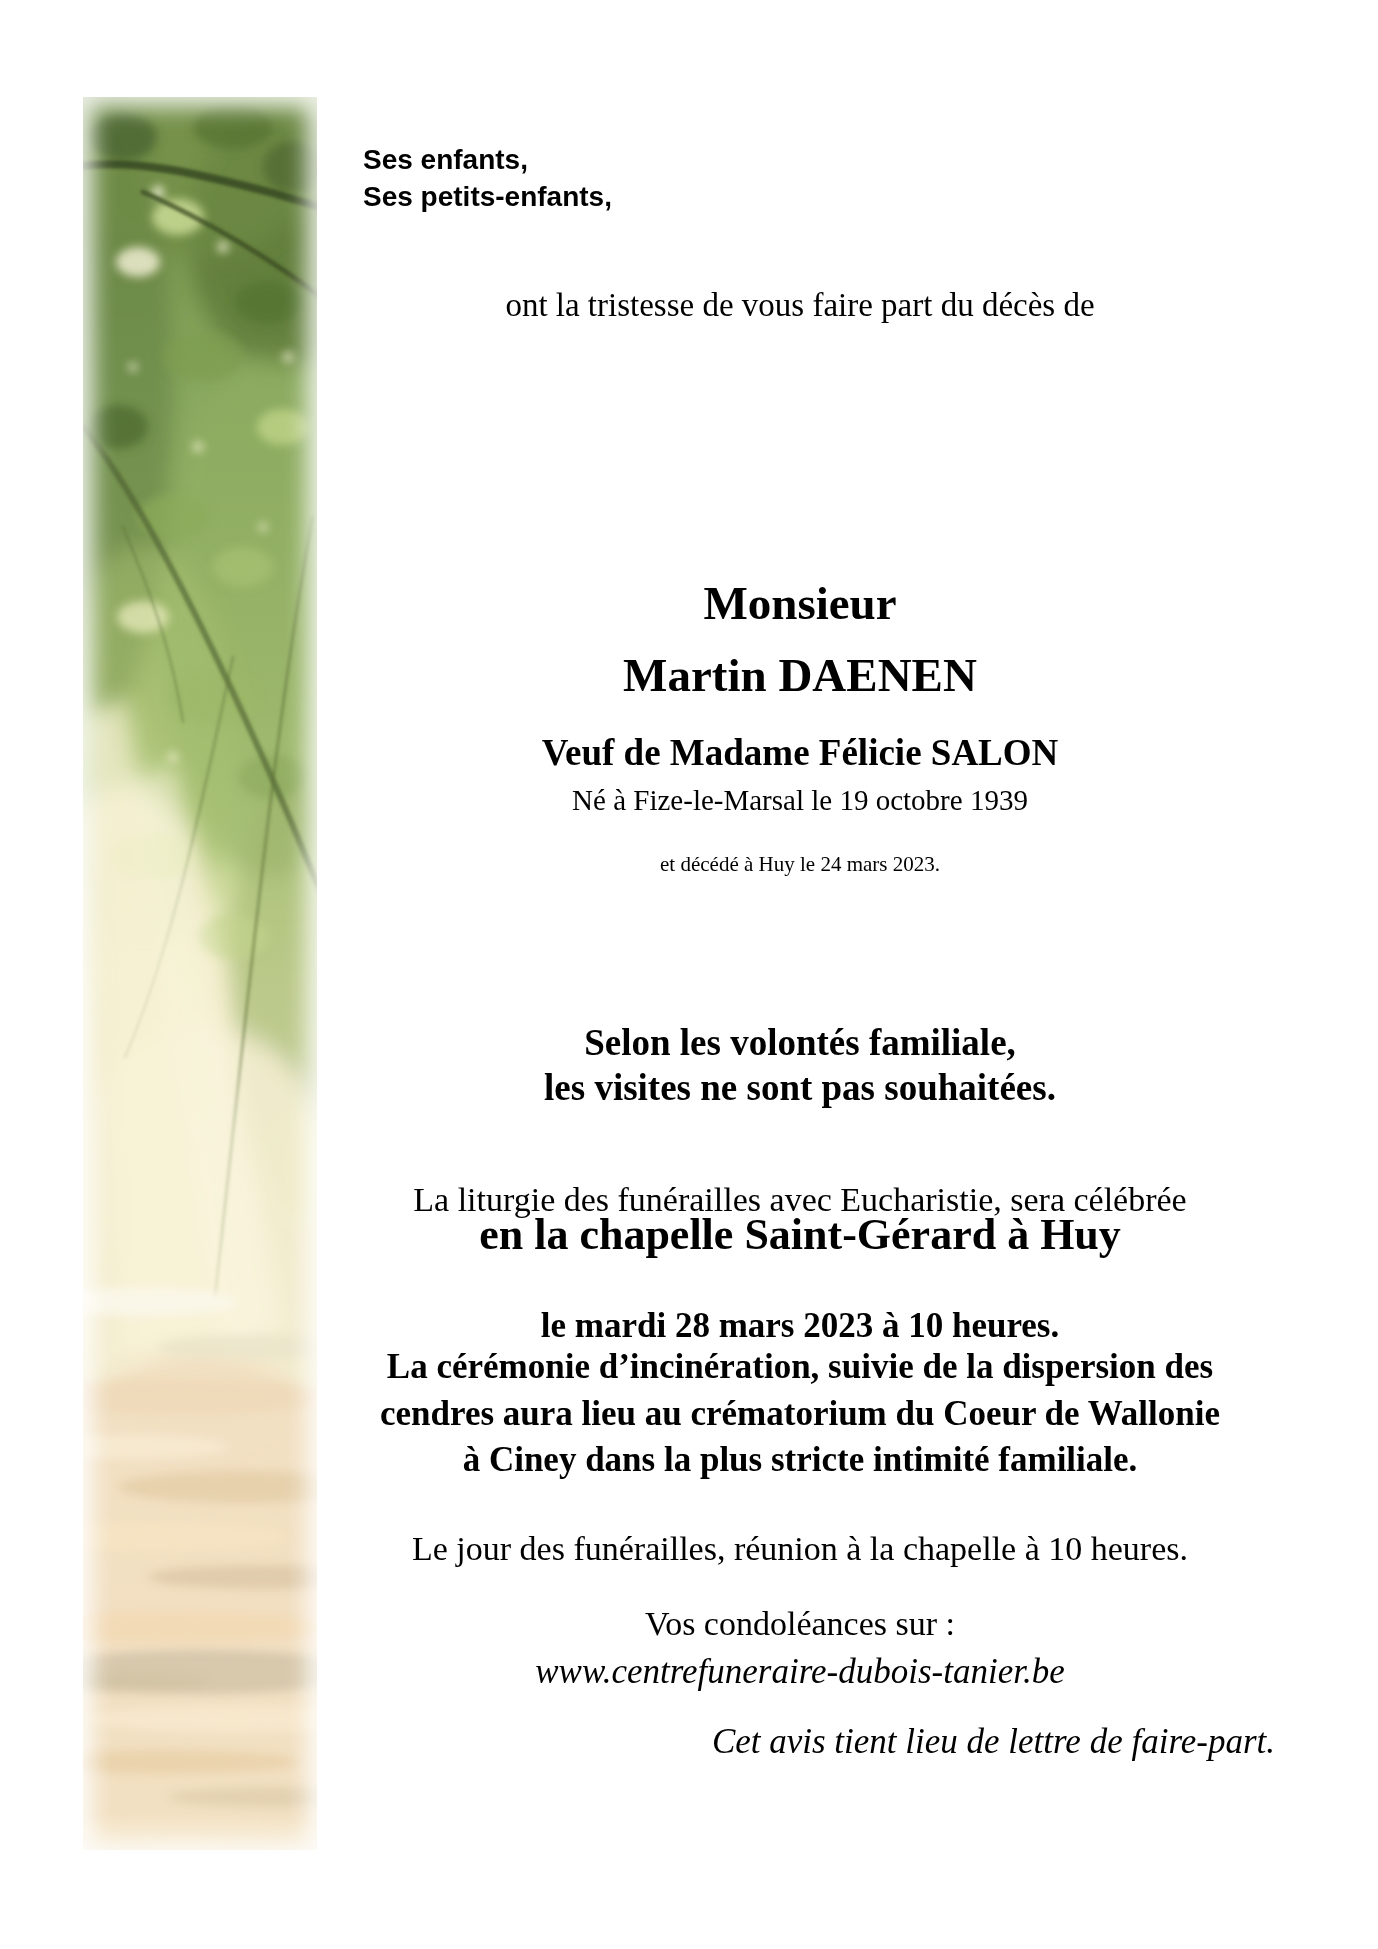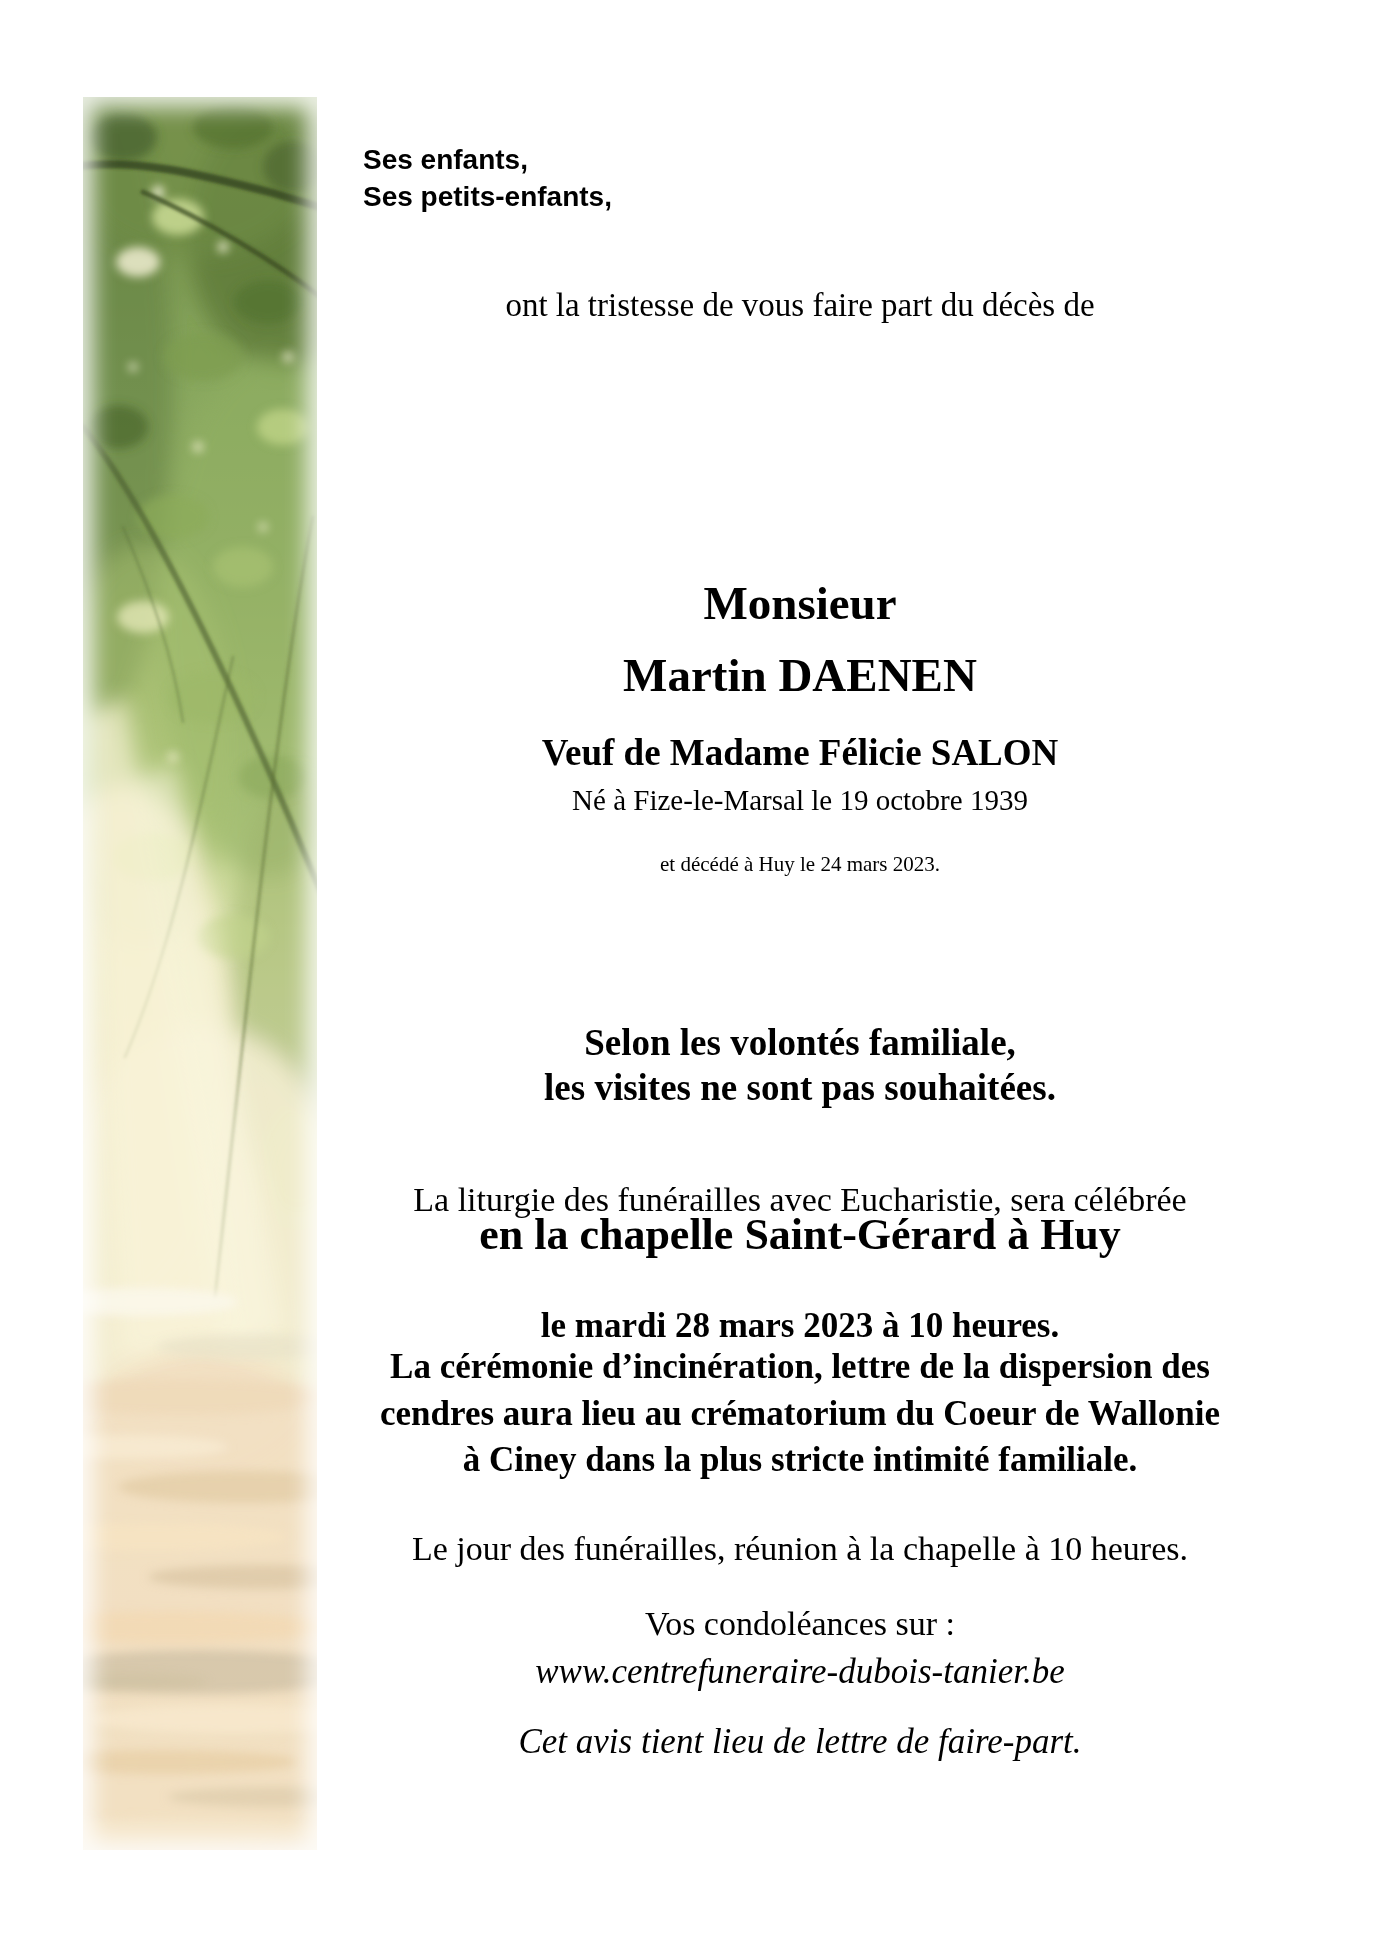--- a/index.html
+++ b/index.html
@@ -43,21 +43,21 @@
   .wishes2{top:1068px;font-size:37px;font-weight:bold;}
   .lit1{top:1163px;font-size:34px;margin-top:19px;}
   .lit2{top:1211px;font-size:44px;font-weight:bold;}
   .lit3{top:1307px;font-size:35px;font-weight:bold;}
   .crem1{top:1348px;font-size:35px;font-weight:bold;}
   .crem2{top:1395px;font-size:35px;font-weight:bold;}
   .crem3{top:1441px;font-size:35px;font-weight:bold;}
   .gather{top:1531px;font-size:34px;}
   .condlabel{top:1606px;font-size:34px;}
   .website{top:1653px;font-size:35px;font-style:italic;}
-  .notice{top:1723px;font-size:35px;font-style:italic;}
+  .notice{top:1723px;font-size:35px;font-style:italic;text-align:right;}
 </style>
 </head>
 <body>
 
 <div class="photo">
   <svg viewBox="0 0 234 1753" xmlns="http://www.w3.org/2000/svg">
     <defs>
       <linearGradient id="bg" x1="0" y1="0" x2="0" y2="1">
         <stop offset="0" stop-color="#85a058"></stop>
         <stop offset="0.08" stop-color="#7d9a52"></stop>
@@ -173,21 +173,21 @@
 <div class="line birth">Né à Fize-le-Marsal le 19 octobre 1939</div>
 <div class="line death">et décédé à Huy le 24 mars 2023.</div>
 
 <div class="line wishes1">Selon les volontés familiale,</div>
 <div class="line wishes2">les visites ne sont pas souhaitées.</div>
 
 <div class="line lit1">La liturgie des funérailles avec Eucharistie, sera célébrée</div>
 <div class="line lit2">en la chapelle Saint-Gérard à Huy</div>
 <div class="line lit3">le mardi 28 mars 2023 à 10 heures.</div>
 
-<div class="line crem1">La cérémonie d’incinération, lettre de la dispersion des</div>
+<div class="line crem1">La cérémonie d’incinération, suivie de la dispersion des</div>
 <div class="line crem2">cendres aura lieu au crématorium du Coeur de Wallonie</div>
 <div class="line crem3">à Ciney dans la plus stricte intimité familiale.</div>
 
 <div class="line gather">Le jour des funérailles, réunion à la chapelle à 10 heures.</div>
 
 <div class="line condlabel">Vos condoléances sur :</div>
 <div class="line website">www.centrefuneraire-dubois-tanier.be</div>
 
 <div class="line notice">Cet avis tient lieu de lettre de faire-part.</div>
 

